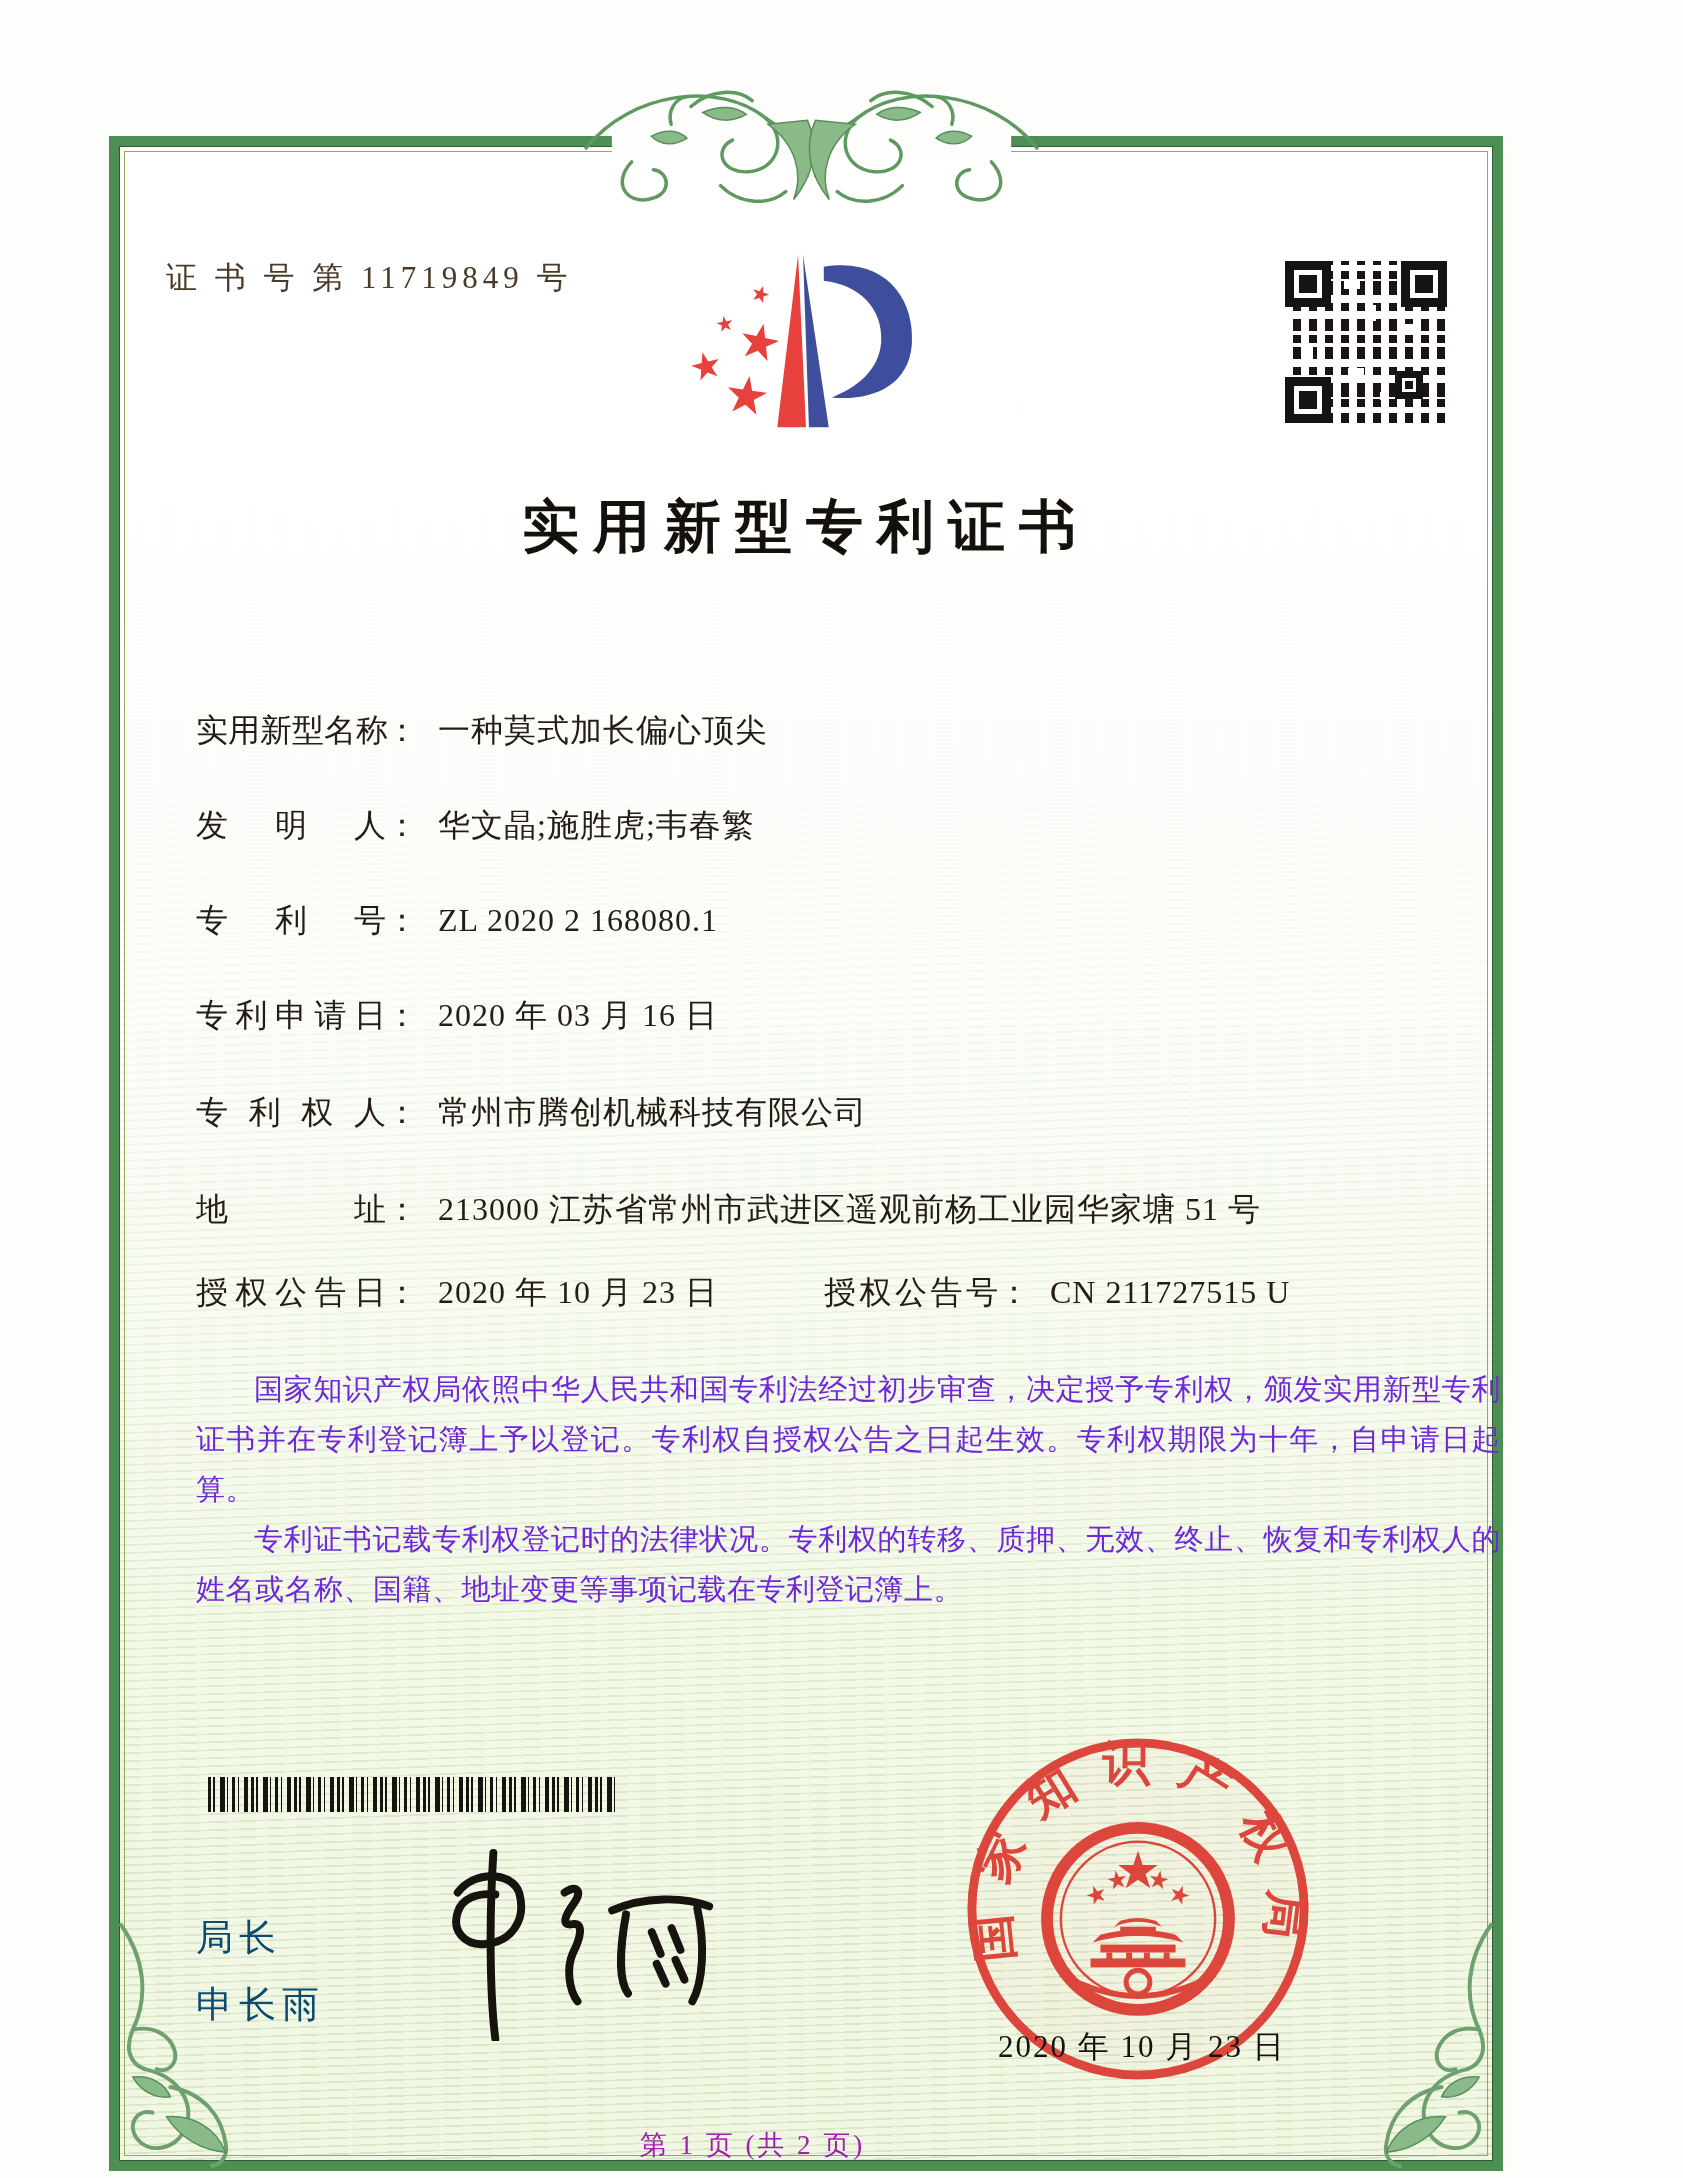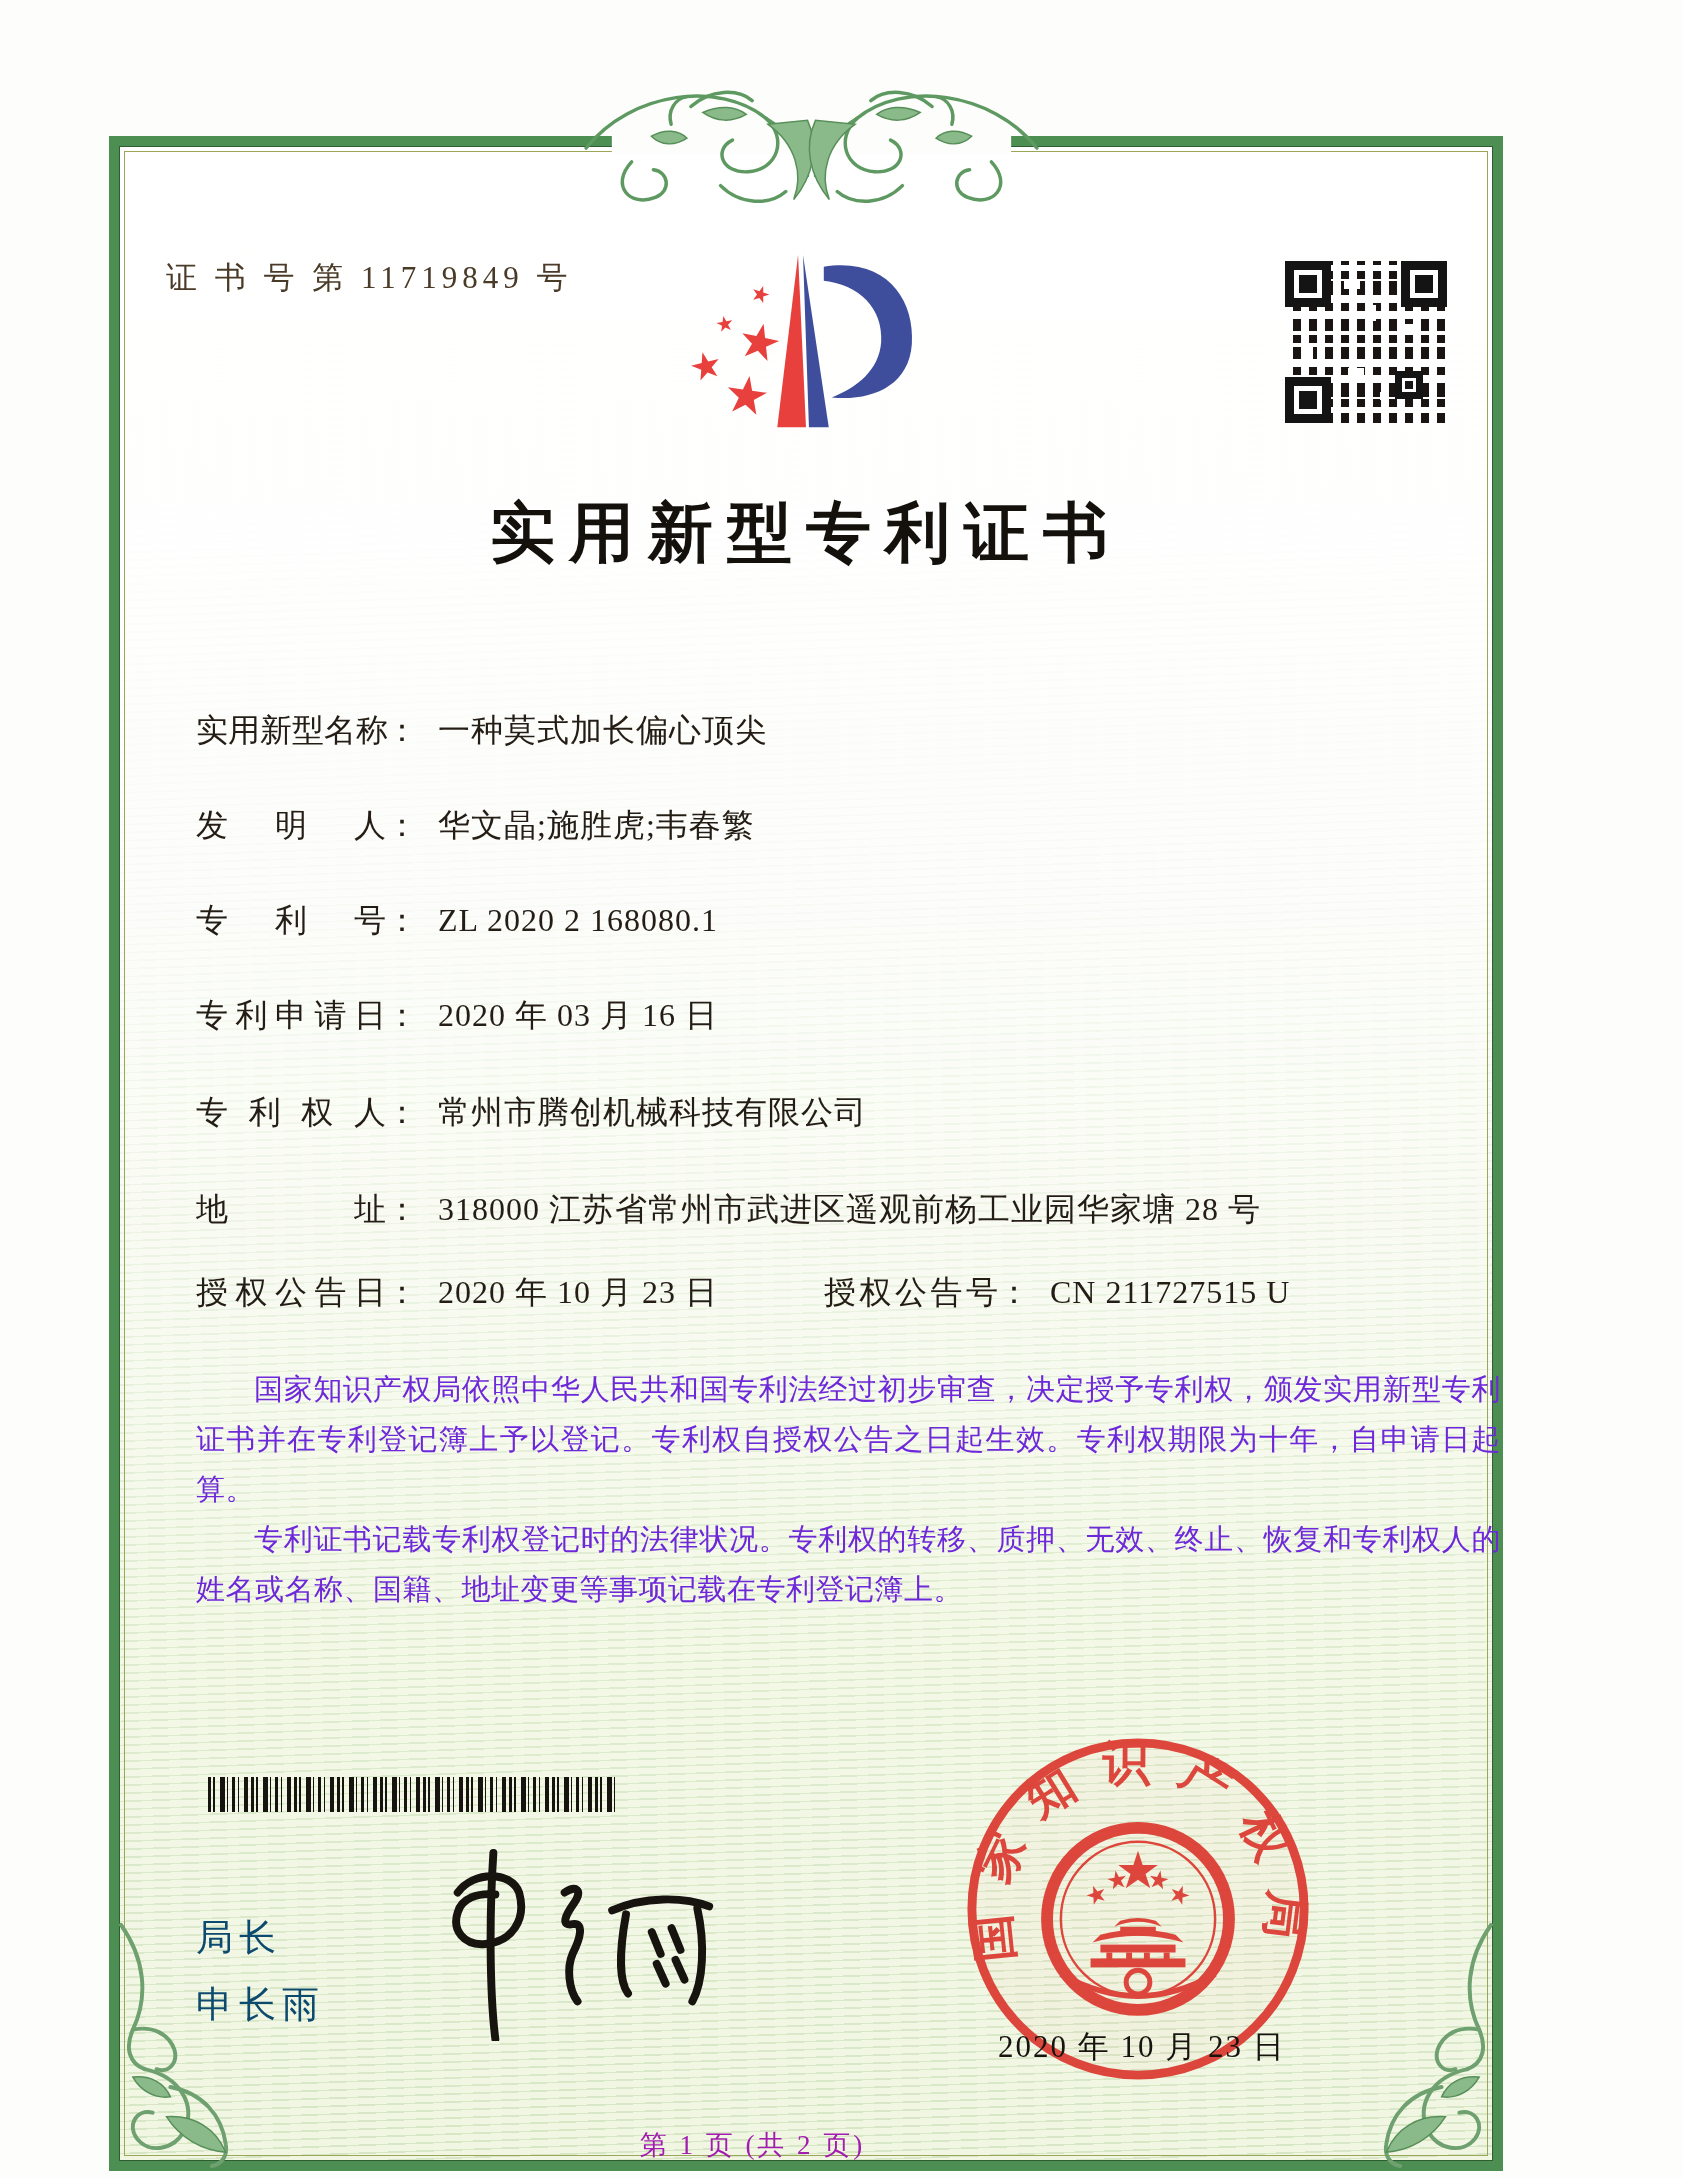--- a/index.html
+++ b/index.html
@@ -28,21 +28,21 @@
   .frame{
     left:109px;top:136px;width:1394px;height:2035px;
     border:10px solid #4d8f53;box-sizing:border-box;
     box-shadow:inset 0 0 0 1px #2e5c33;
   }
   .frame-line{position:absolute;inset:5px;border:1px solid #9aa65a;}
   
   .cert-no{left:166px;top:257px;font-size:31px;letter-spacing:5px;color:#4a3a28;}
   .title{
     left:109px;top:489px;width:1394px;text-align:center;
-    font-size:65px;font-weight:700;letter-spacing:14px;color:#14110d;
+    font-size:57px;font-weight:700;letter-spacing:14px;color:#14110d;
   }
   
   .field{left:196px;font-size:32px;color:#241d15;white-space:nowrap;}
   .flabel{display:inline-block;width:190px;text-align:justify;text-align-last:justify;vertical-align:bottom;}
   .fcolon{display:inline-block;}
   .fvalue{margin-left:20px;letter-spacing:1px;}
   .grant2{position:absolute;left:628px;top:0;}
   
   .bodytext{
     left:196px;top:1364px;width:1305px;font-size:29px;line-height:50px;
@@ -200,21 +200,21 @@
   <div class="abs field" style="top:899px;">
     <span class="flabel">专利号</span><span class="fcolon">：</span><span class="fvalue">ZL 2020 2 168080.1</span>
   </div>
   <div class="abs field" style="top:994px;">
     <span class="flabel">专利申请日</span><span class="fcolon">：</span><span class="fvalue">2020 年 03 月 16 日</span>
   </div>
   <div class="abs field" style="top:1091px;">
     <span class="flabel">专利权人</span><span class="fcolon">：</span><span class="fvalue">常州市腾创机械科技有限公司</span>
   </div>
   <div class="abs field" style="top:1188px;">
-    <span class="flabel">地址</span><span class="fcolon">：</span><span class="fvalue">318000 江苏省常州市武进区遥观前杨工业园华家塘 28 号</span>
+    <span class="flabel">地址</span><span class="fcolon">：</span><span class="fvalue">213000 江苏省常州市武进区遥观前杨工业园华家塘 51 号</span>
   </div>
 
   <div class="abs field" style="top:1271px;width:1307px;">
     <span class="flabel">授权公告日</span><span class="fcolon">：</span><span class="fvalue">2020 年 10 月 23 日</span>
     <span class="grant2">
       <span class="flabel" style="width:174px;">授权公告号</span><span class="fcolon">：</span><span class="fvalue">CN 211727515 U</span>
     </span>
   </div>
 
   <div class="abs bodytext">

